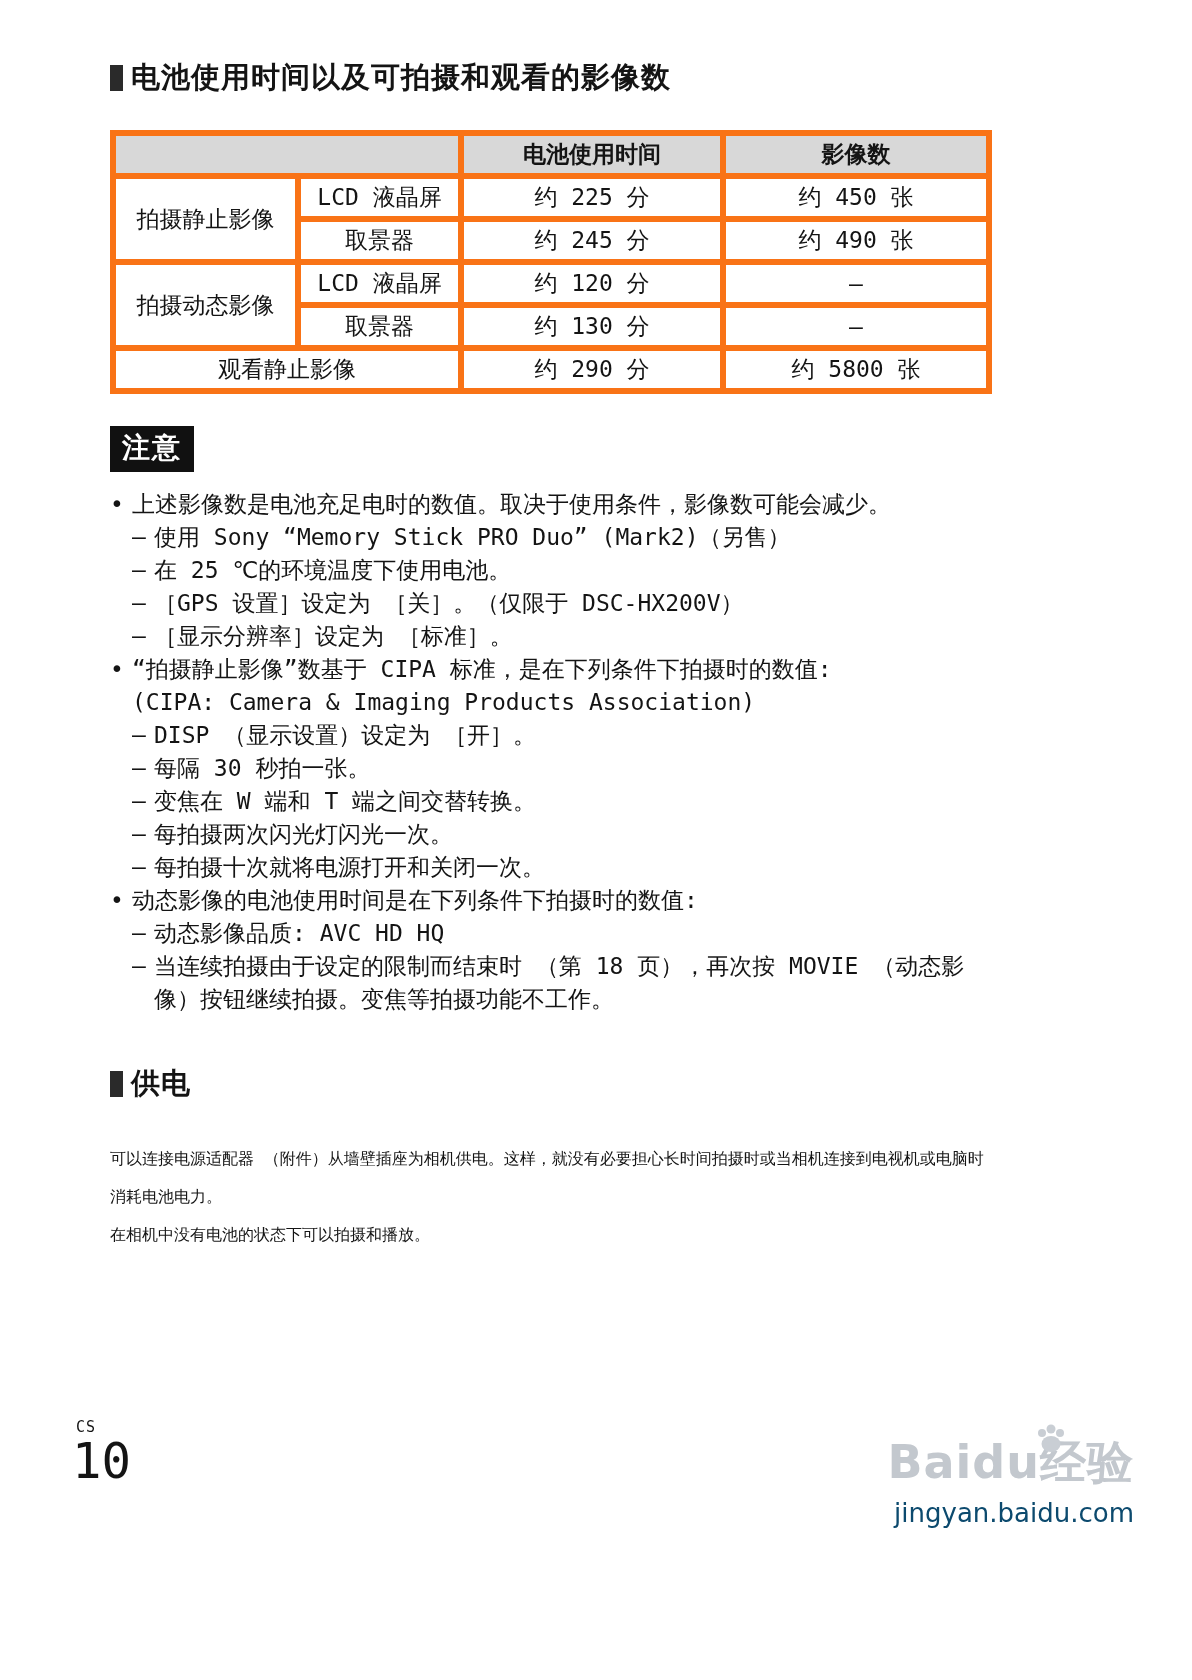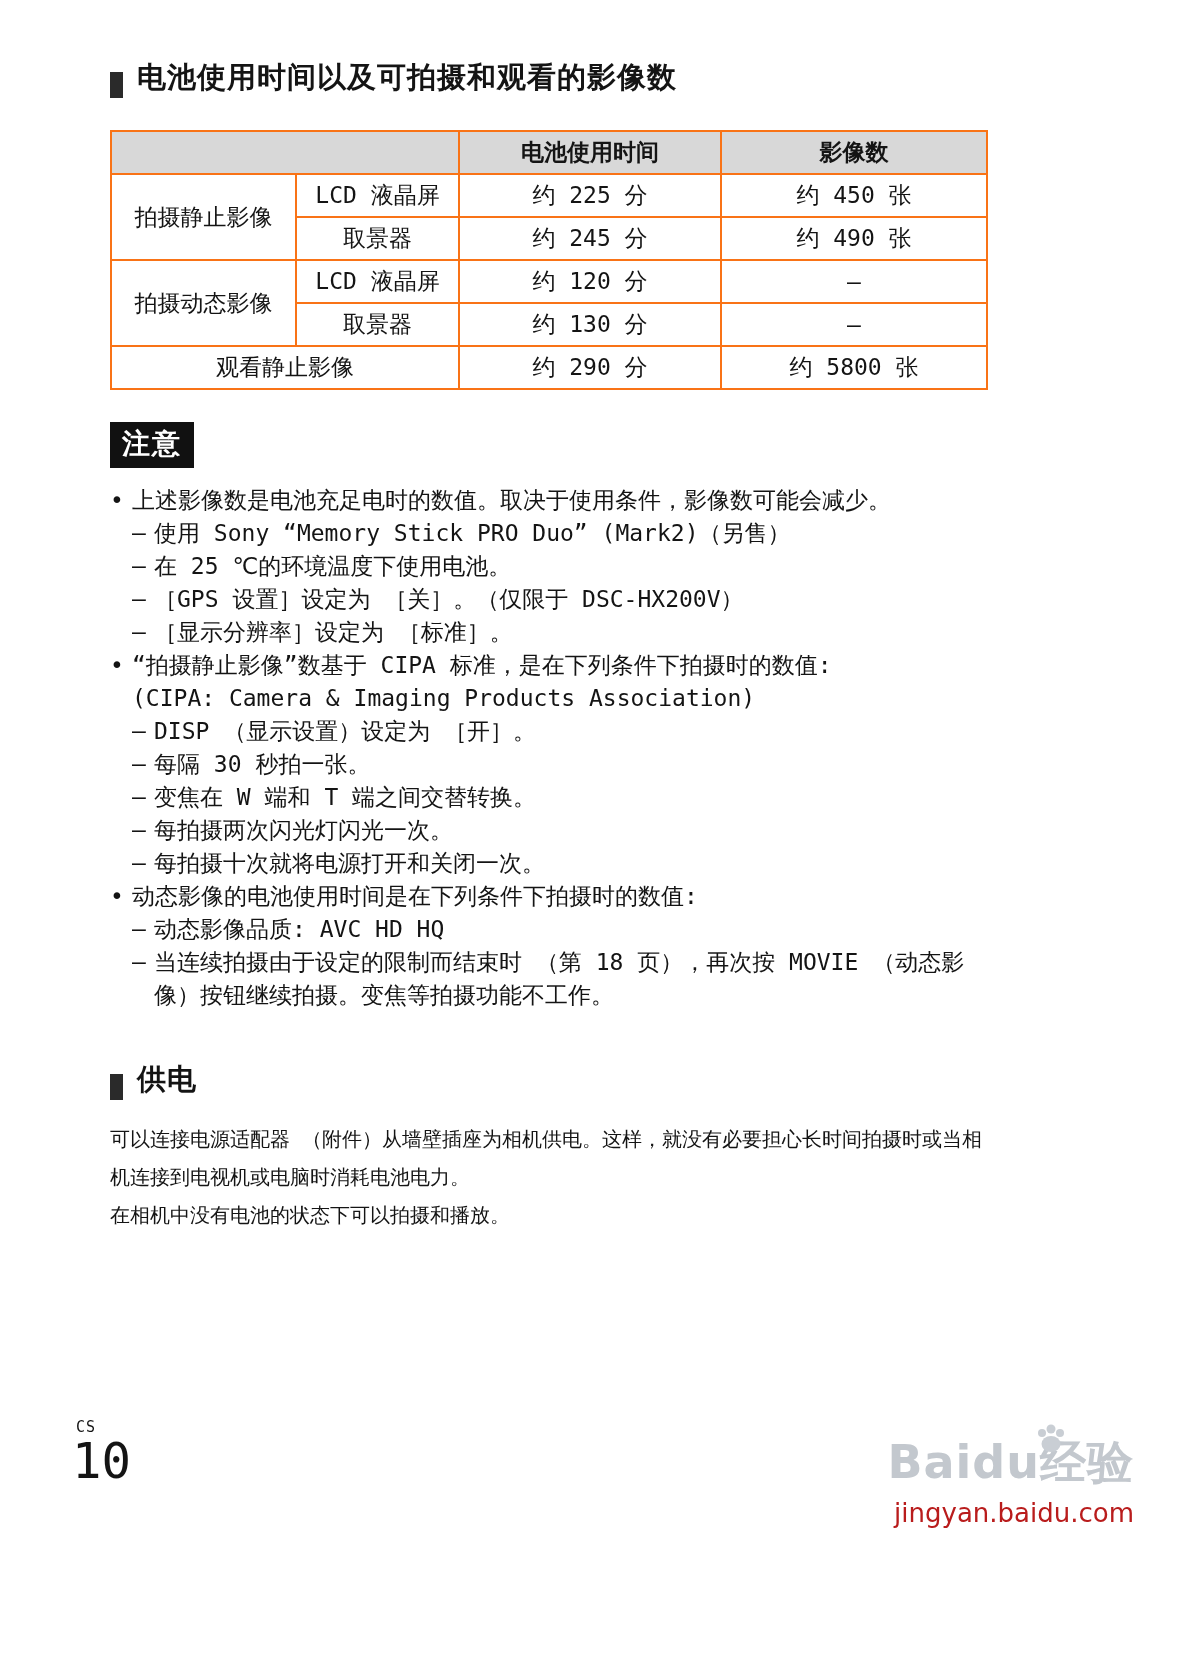--- a/index.html
+++ b/index.html
@@ -8,59 +8,59 @@
     position:relative;
     width:1192px; height:1680px;
     background:#ffffff;
     color:#141414;
     font-family:"DejaVu Sans Mono","DejaVu Sans",sans-serif;
     overflow:hidden;
   }
   .content { position:absolute; left:110px; top:58px; width:876px; }
 
   
-  .sec-title { display:flex; align-items:flex-end; gap:14px; font-size:29px; font-weight:bold; letter-spacing:1px;font-family:Liberation Serif, serif; }
+  .sec-title { display:flex; align-items:center; gap:8px; font-size:29px; font-weight:bold; letter-spacing:1px;font-family:Liberation Serif, serif; }
   .sq { display:inline-block; width:13px; height:26px; background:#2a2a2a; flex:none; }
 
   
   table.batt { border-collapse:collapse; width:876px; margin-top:32px; font-size:23px; table-layout:fixed; }
   table.batt col.c1 { width:185px; }
   table.batt col.c2 { width:163px; }
   table.batt col.c3 { width:262px; }
   table.batt col.c4 { width:266px; }
-  table.batt th, table.batt td { border:2px solid #f97316; text-align:center; vertical-align:middle; height:43px; padding:2px 6px; font-weight:normal; }
+  table.batt th, table.batt td { border:6px solid #f97316; text-align:center; vertical-align:middle; height:43px; padding:2px 6px; font-weight:normal; }
   table.batt th { background:#d8d8d8; font-weight:bold; }
   td.group-left { text-align:left; padding-left:14px; }
 
   
   .note-badge { display:inline-block; margin-top:32px; background:#111; color:#fff; font-size:28px; font-weight:bold; padding:3px 12px 5px 12px; letter-spacing:2px; }
 
   
   .notes { margin-top:16px; font-size:23px; line-height:33px; }
   .li { display:flex; }
   .li .mk { width:22px; flex:none; }
   .li .tx { flex:1; }
   .mb::before { content:"•"; }
   .md::before { content:"–"; }
   .l2 { margin-left:22px; }
 
   
   .supply-title { margin-top:48px; }
-  .supply-text { margin-top:20px; font-size:20px; line-height:38px; }
+  .supply-text { margin-top:36px; font-size:16px; line-height:38px; }
 
   
   .pageno { position:absolute; left:72px; top:1420px; line-height:1; }
   .pageno .lang { font-size:15px; letter-spacing:1px; display:block; margin-left:4px; }
   .pageno .num { font-size:49px; display:block; margin-top:2px; }
 
   
   .wm { position:absolute; right:58px; top:1432px; text-align:right; font-family:"DejaVu Sans",sans-serif; }
   .wm-brand { position:relative; display:inline-block; font-size:46px; font-weight:bold; color:#c3c8ce; letter-spacing:1px; }
   .wm-paw { position:absolute; left:146px; top:-22px; }
-  .wm-domain { font-size:26px; color:#b91c1c; margin-top:4px; }
+  .wm-domain { font-size:26px; color:#0c4a6e; margin-top:4px; }
 </style>
 </head>
 <body>
 
 <div class="page">
   <div class="content">
 
     <div class="sec-title">
       <span class="sq"></span>
       <span>电池使用时间以及可拍摄和观看的影像数</span>

